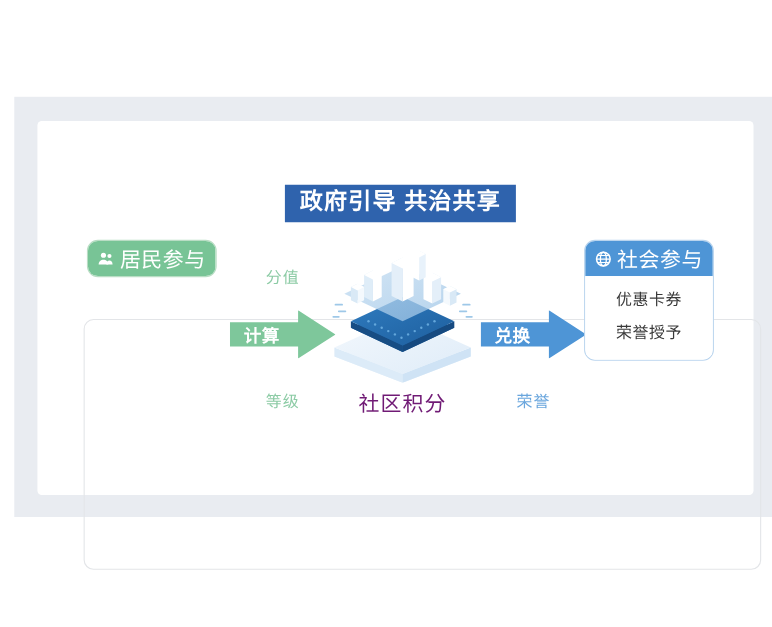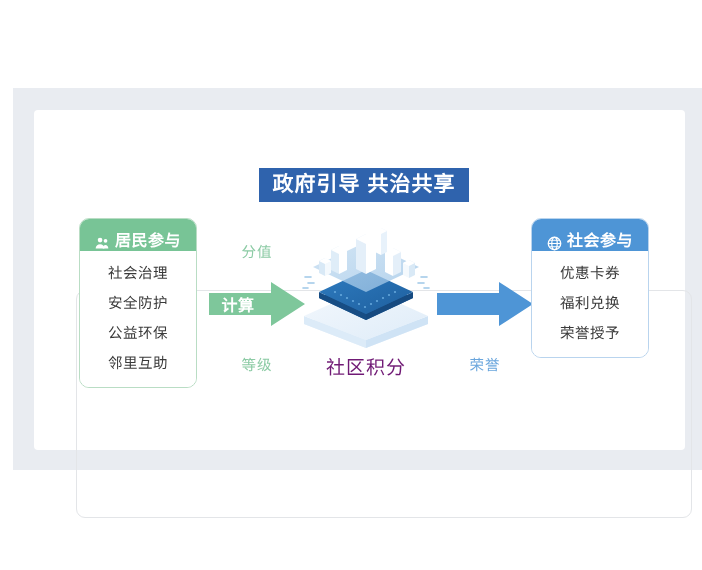--- a/index.html
+++ b/index.html
@@ -90,26 +90,26 @@
     box-sizing: border-box;
     overflow: hidden;
     background: #ffffff;
   }
   .panel.left  { left: 66px;  border: 1px solid #b9ddc4; }
   .panel.right { left: 518px; border: 1px solid #b9d4ee; }
 
   .panel-head {
     height: 32px;
     display: flex;
-    align-items: flex-end;
+    align-items: center;
     justify-content: center;
     gap: 5px;
     color: #ffffff;
-    font-size: 16px;
-    font-weight: bold;
+    font-size: 19px;
+    font-weight: normal;
     letter-spacing: 0.5px;
   }
   .panel.left  .panel-head { background: #78c496; }
   .panel.right .panel-head { background: #4e95d6; }
 
   .panel-head .ico {
     width: 15px;
     height: 15px;
     display: inline-flex;
     align-items: center;
@@ -219,26 +219,20 @@
     <div class="panel-head">
       <span class="ico">
         <svg width="15" height="15" viewBox="0 0 16 16" aria-hidden="true">
           <circle cx="5.4" cy="4.3" r="2.5" fill="#ffffff"></circle>
           <path d="M0.7 13.2c0-2.7 2.1-4.5 4.7-4.5s4.7 1.8 4.7 4.5z" fill="#ffffff"></path>
           <circle cx="11.2" cy="5.1" r="2" fill="#ffffff"></circle>
           <path d="M8.2 13.2c0-2.2 1.4-3.7 3-3.7s3 1.5 3 3.7z" fill="#ffffff"></path>
         </svg>
       </span>
       <span>居民参与</span>
-    </div>
-    <div class="panel-body">
-      <div class="panel-item">社会治理</div>
-      <div class="panel-item">安全防护</div>
-      <div class="panel-item">公益环保</div>
-      <div class="panel-item">邻里互助</div>
     </div>
   </div>
 
   <div class="arrow-group left">
     <div class="arrow-cap top">分值</div>
 
     <div class="arrow-shape">
       <svg width="96" height="44" viewBox="0 0 96 44" aria-hidden="true">
         <path d="M0 11 H62 V0 L96 22 L62 44 V33 H0 Z" fill="#7ec79b"></path>
       </svg>
@@ -331,37 +325,37 @@
 
   <div class="center-caption">社区积分</div>
 
   <div class="arrow-group right">
 
     <div class="arrow-shape">
       <svg width="96" height="44" viewBox="0 0 96 44" aria-hidden="true">
         <path d="M0 11 H62 V0 L96 22 L62 44 V33 H0 Z" fill="#4e95d6"></path>
       </svg>
     </div>
+    <div class="arrow-label">兑换</div>
 
     <div class="arrow-cap bottom">荣誉</div>
   </div>
 
   <div class="panel right">
     <div class="panel-head">
       <span class="ico">
         <svg width="15" height="15" viewBox="0 0 16 16" aria-hidden="true">
           <circle cx="8" cy="8" r="6.6" fill="none" stroke="#ffffff" stroke-width="1.5"></circle>
           <ellipse cx="8" cy="8" rx="2.9" ry="6.6" fill="none" stroke="#ffffff" stroke-width="1.3"></ellipse>
           <line x1="1.6" y1="8" x2="14.4" y2="8" stroke="#ffffff" stroke-width="1.3"></line>
           <line x1="2.7" y1="4.6" x2="13.3" y2="4.6" stroke="#ffffff" stroke-width="1.1"></line>
           <line x1="2.7" y1="11.4" x2="13.3" y2="11.4" stroke="#ffffff" stroke-width="1.1"></line>
         </svg>
       </span>
       <span>社会参与</span>
     </div>
     <div class="panel-body">
       <div class="panel-item">优惠卡券</div>
-      <div class="panel-item">福利兑换</div>
       <div class="panel-item">荣誉授予</div>
     </div>
   </div>
 
 </div>
 
 </body></html>

